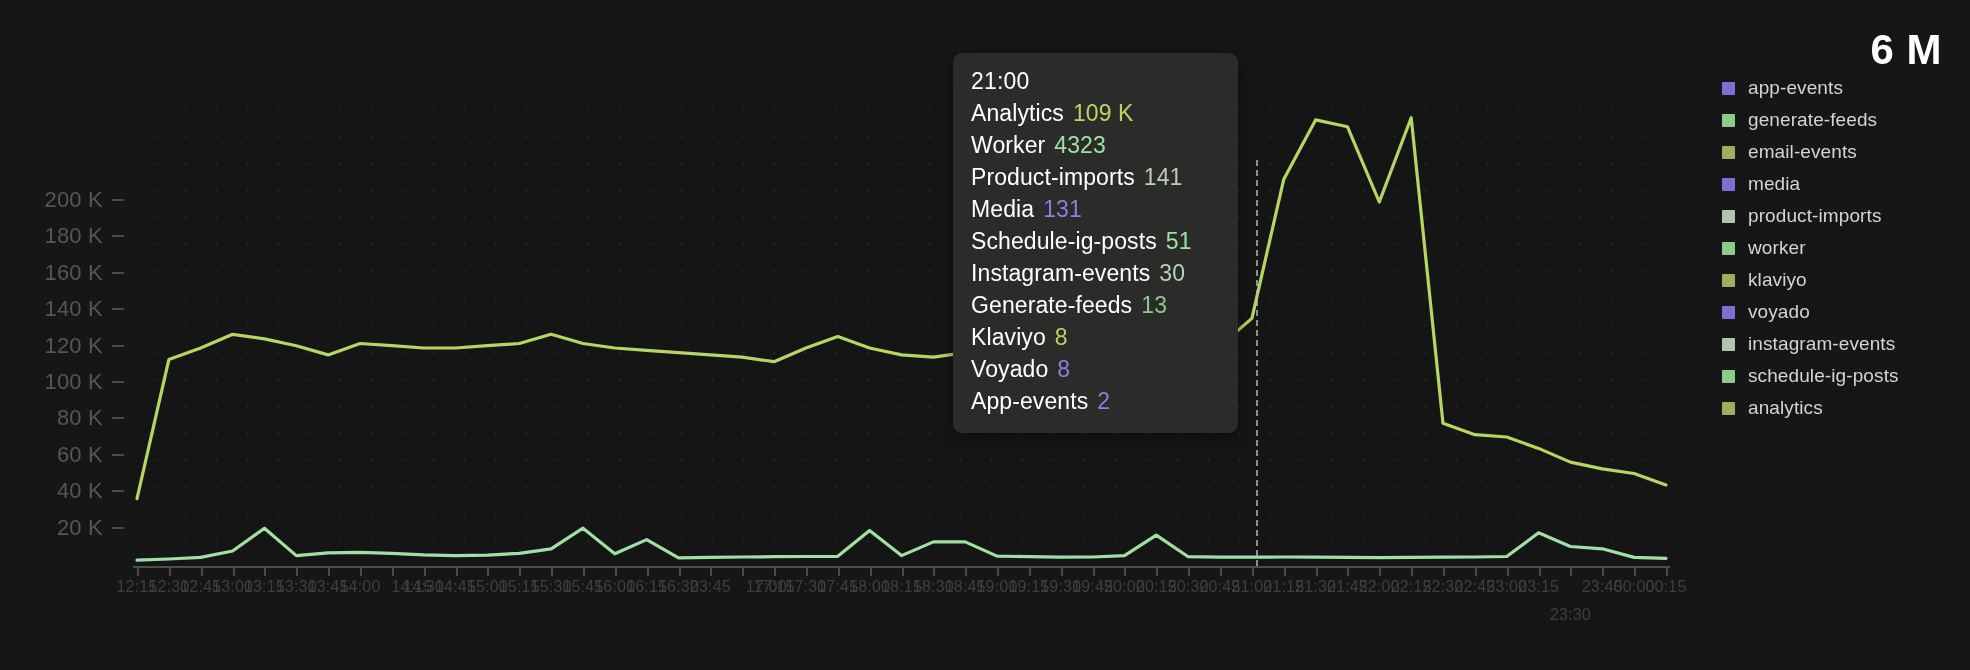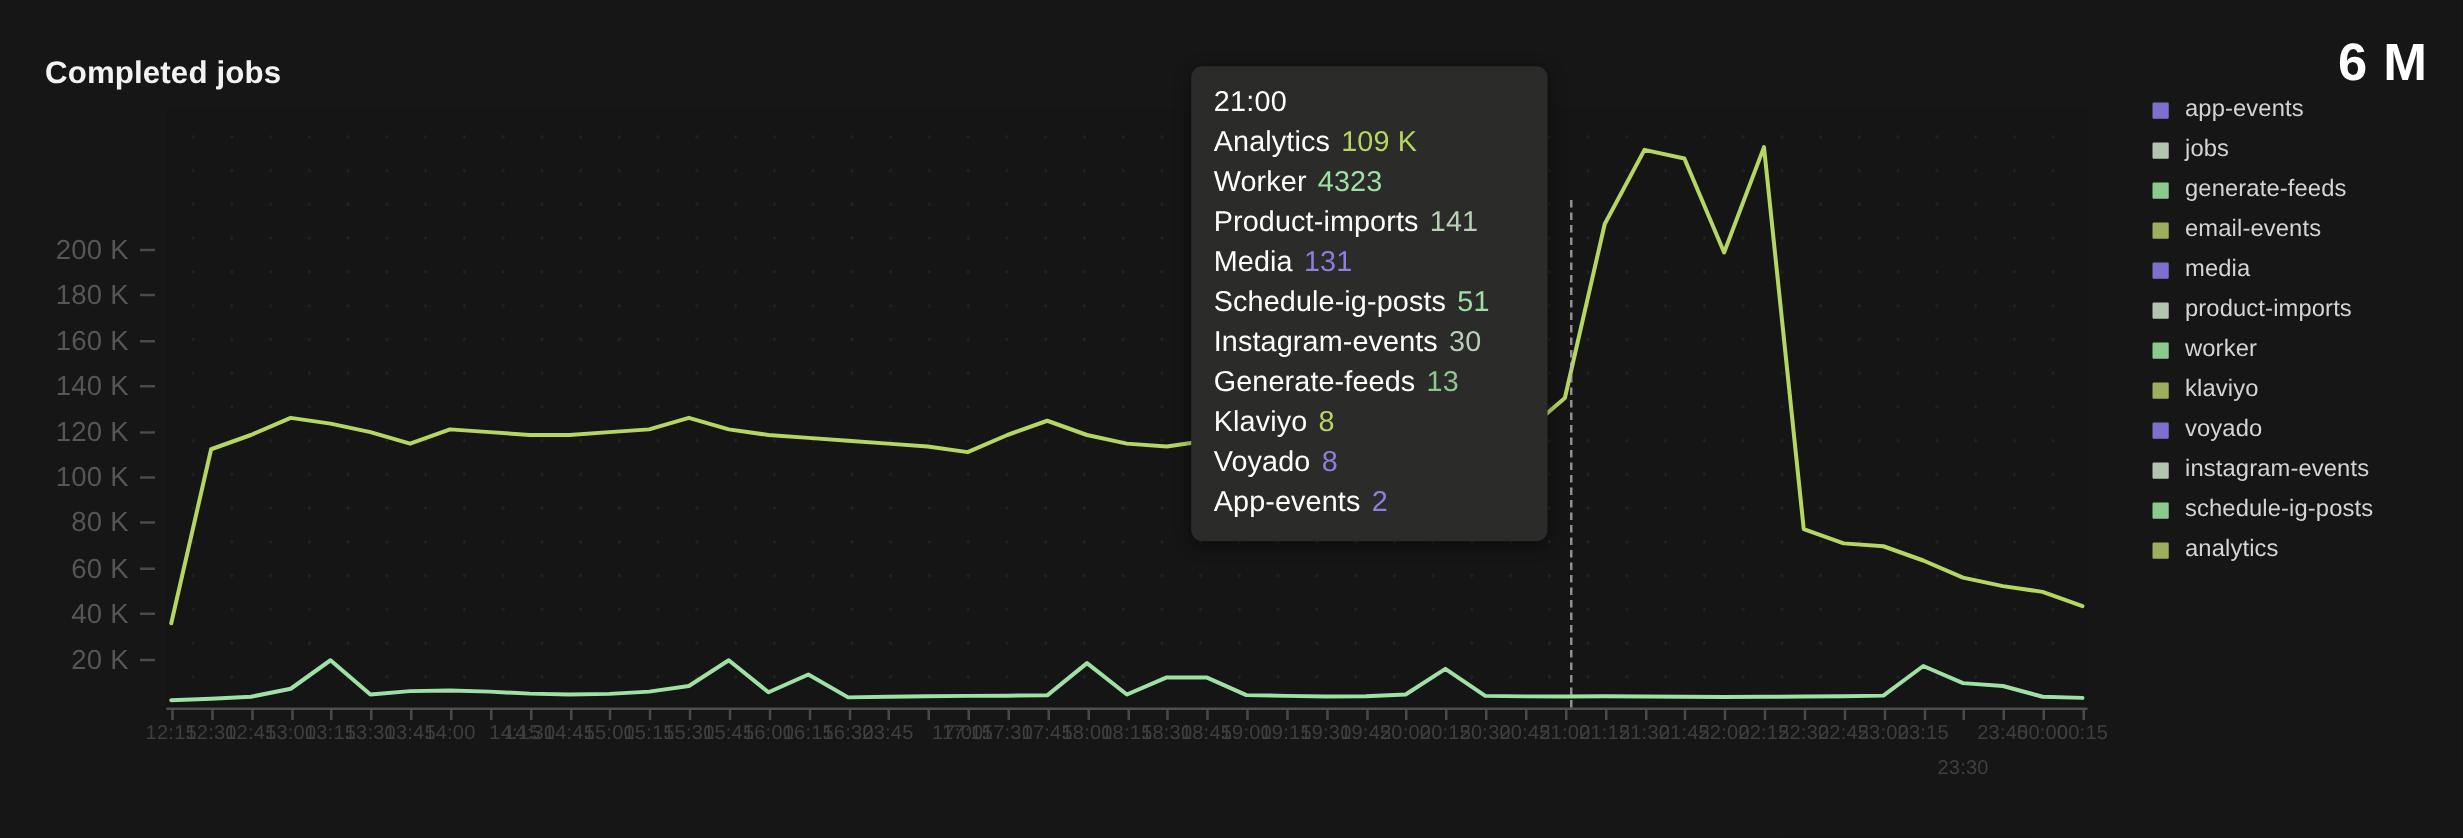--- a/index.html
+++ b/index.html
@@ -209,21 +209,20 @@
     color: #d4d4d4;
     white-space: nowrap;
     letter-spacing: 0.1px;
   }
 </style>
 </head>
 <body>
 
 <div id="root">
 
-  <div class="panel-title">Completed jobs</div>
   <div class="panel-value">6 M</div>
 
   <div class="y-axis">
       <div class="y-tick" style="top: 191px;">
         <span class="y-tick-label">200 K</span>
         <span class="y-tick-dash"></span>
       </div>
       <div class="y-tick" style="top: 227.4px;">
         <span class="y-tick-label">180 K</span>
         <span class="y-tick-dash"></span>
@@ -420,24 +419,20 @@
         </div>
       </div>
   </div>
 
   <div class="legend" id="legend">
       <div class="legend-item">
         <span class="legend-swatch" style="background: rgb(123, 111, 208);"></span>
         <span class="legend-label">app-events</span>
       </div>
       <div class="legend-item">
-        <span class="legend-swatch" style="background: rgb(179, 196, 176);"></span>
-        <span class="legend-label">jobs</span>
-      </div>
-      <div class="legend-item">
         <span class="legend-swatch" style="background: rgb(140, 201, 140);"></span>
         <span class="legend-label">generate-feeds</span>
       </div>
       <div class="legend-item">
         <span class="legend-swatch" style="background: rgb(156, 176, 92);"></span>
         <span class="legend-label">email-events</span>
       </div>
       <div class="legend-item">
         <span class="legend-swatch" style="background: rgb(123, 111, 208);"></span>
         <span class="legend-label">media</span>

